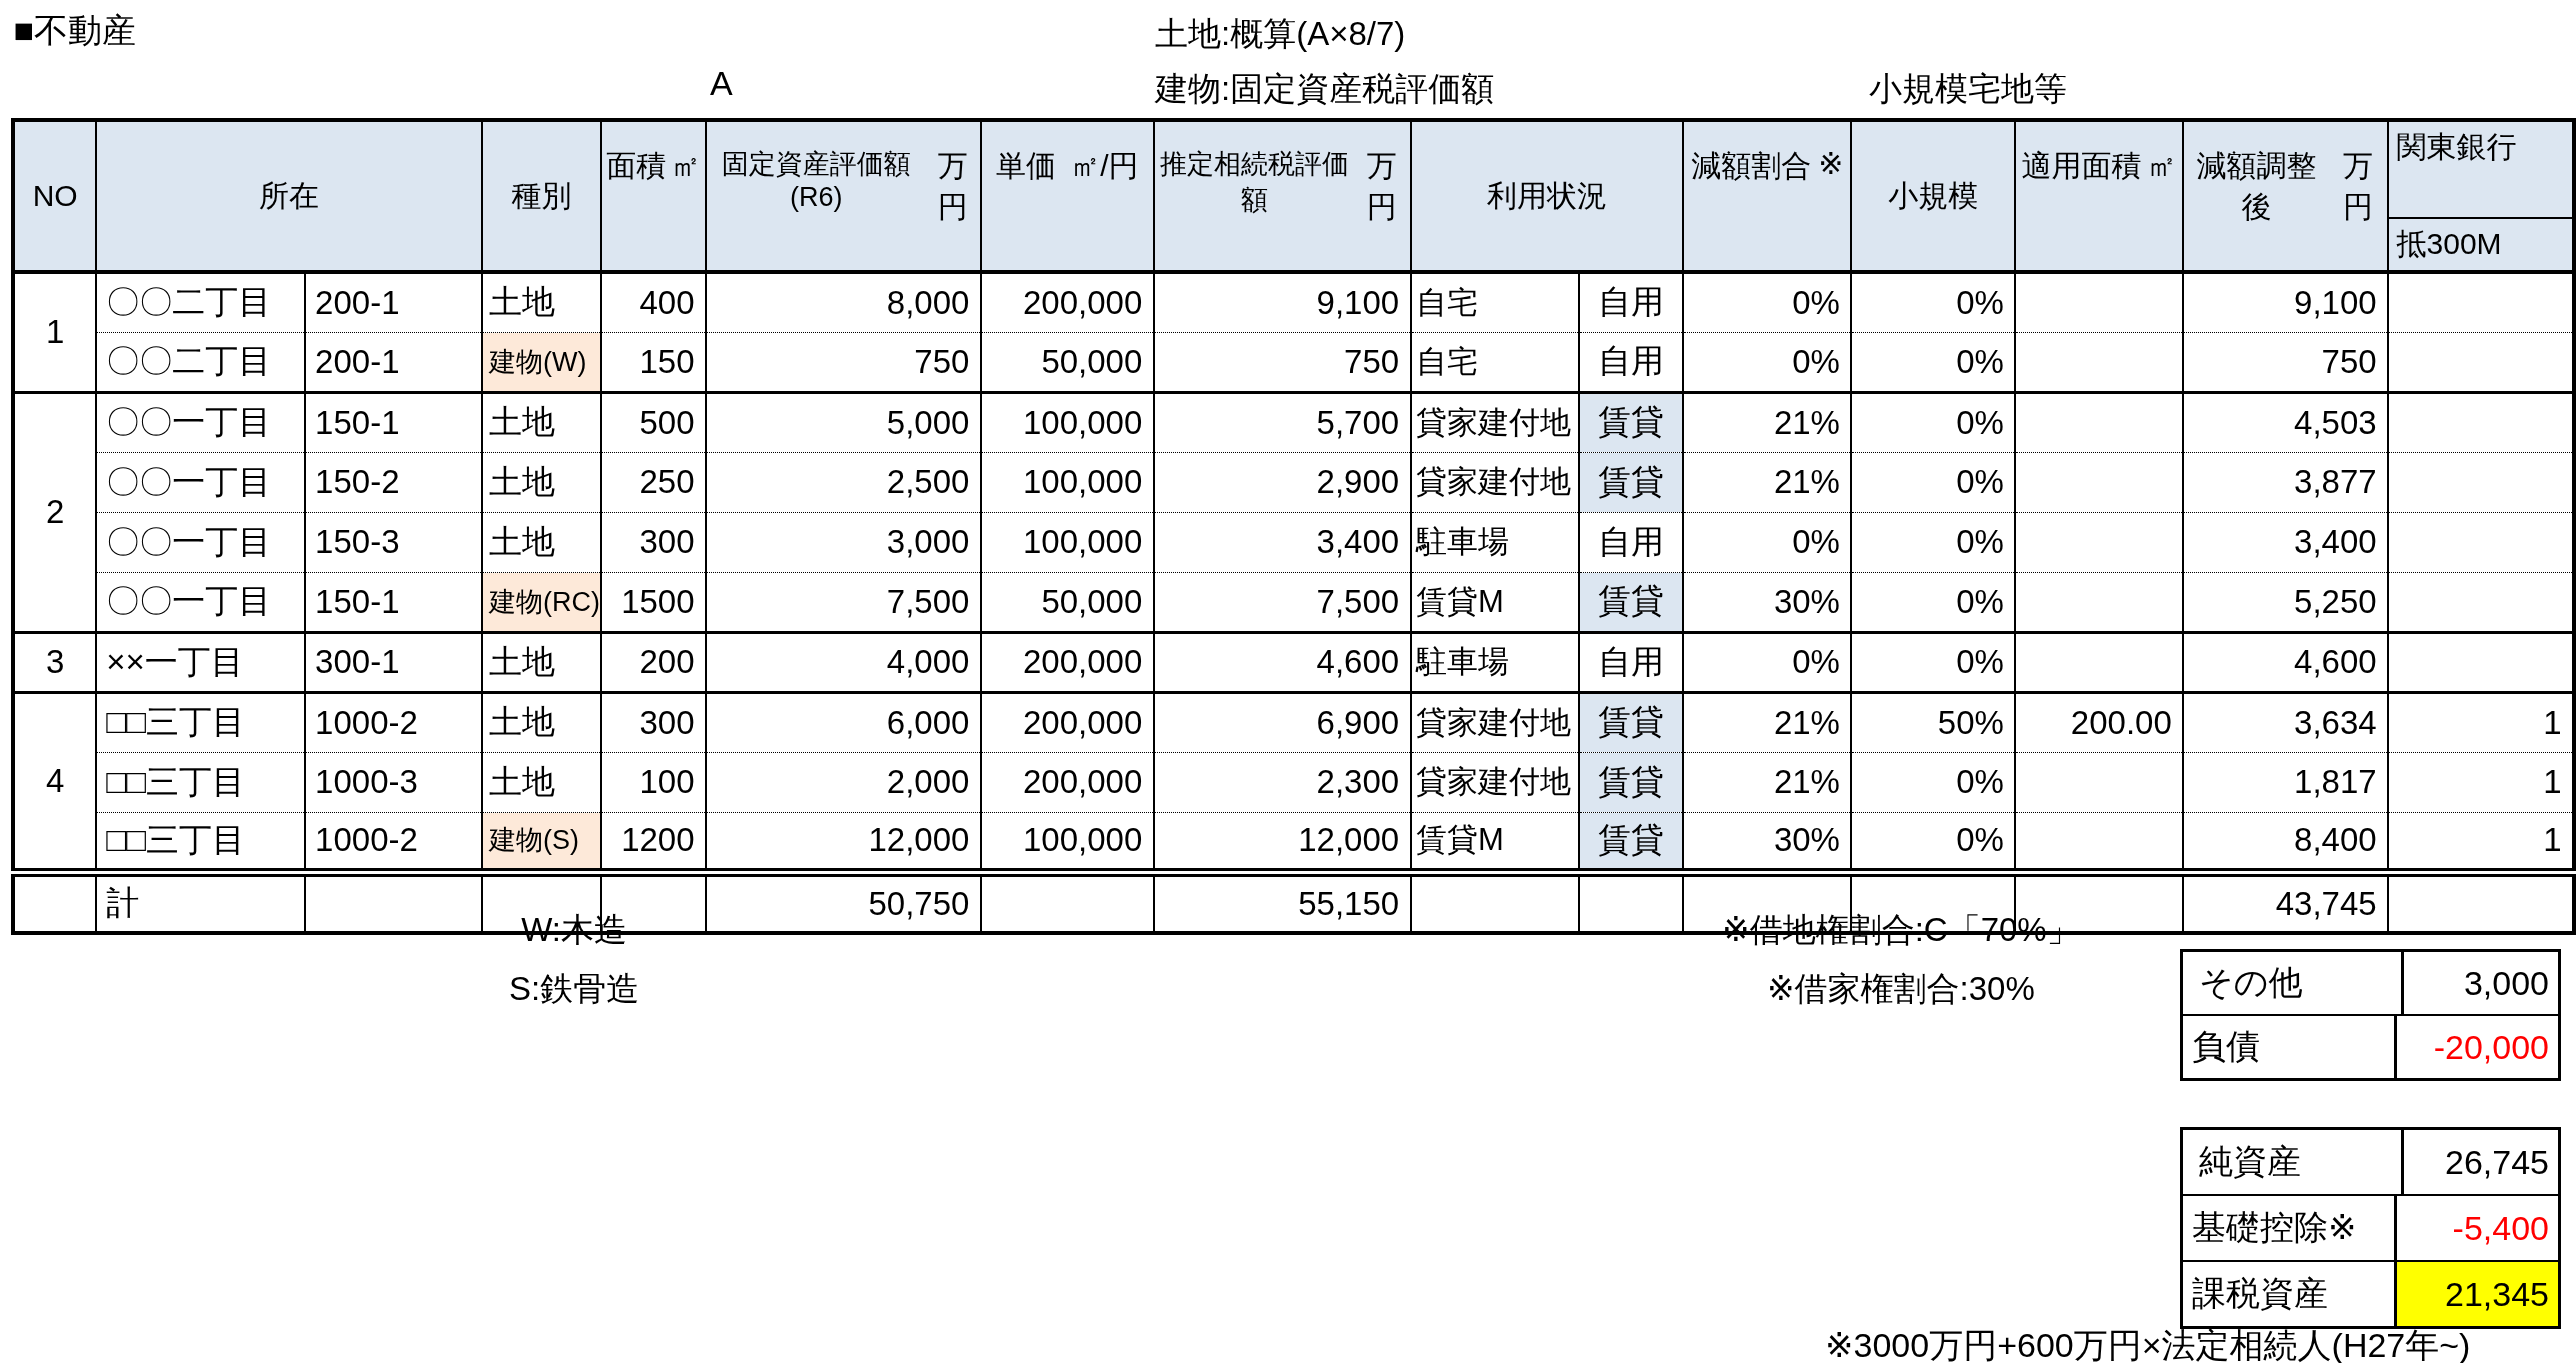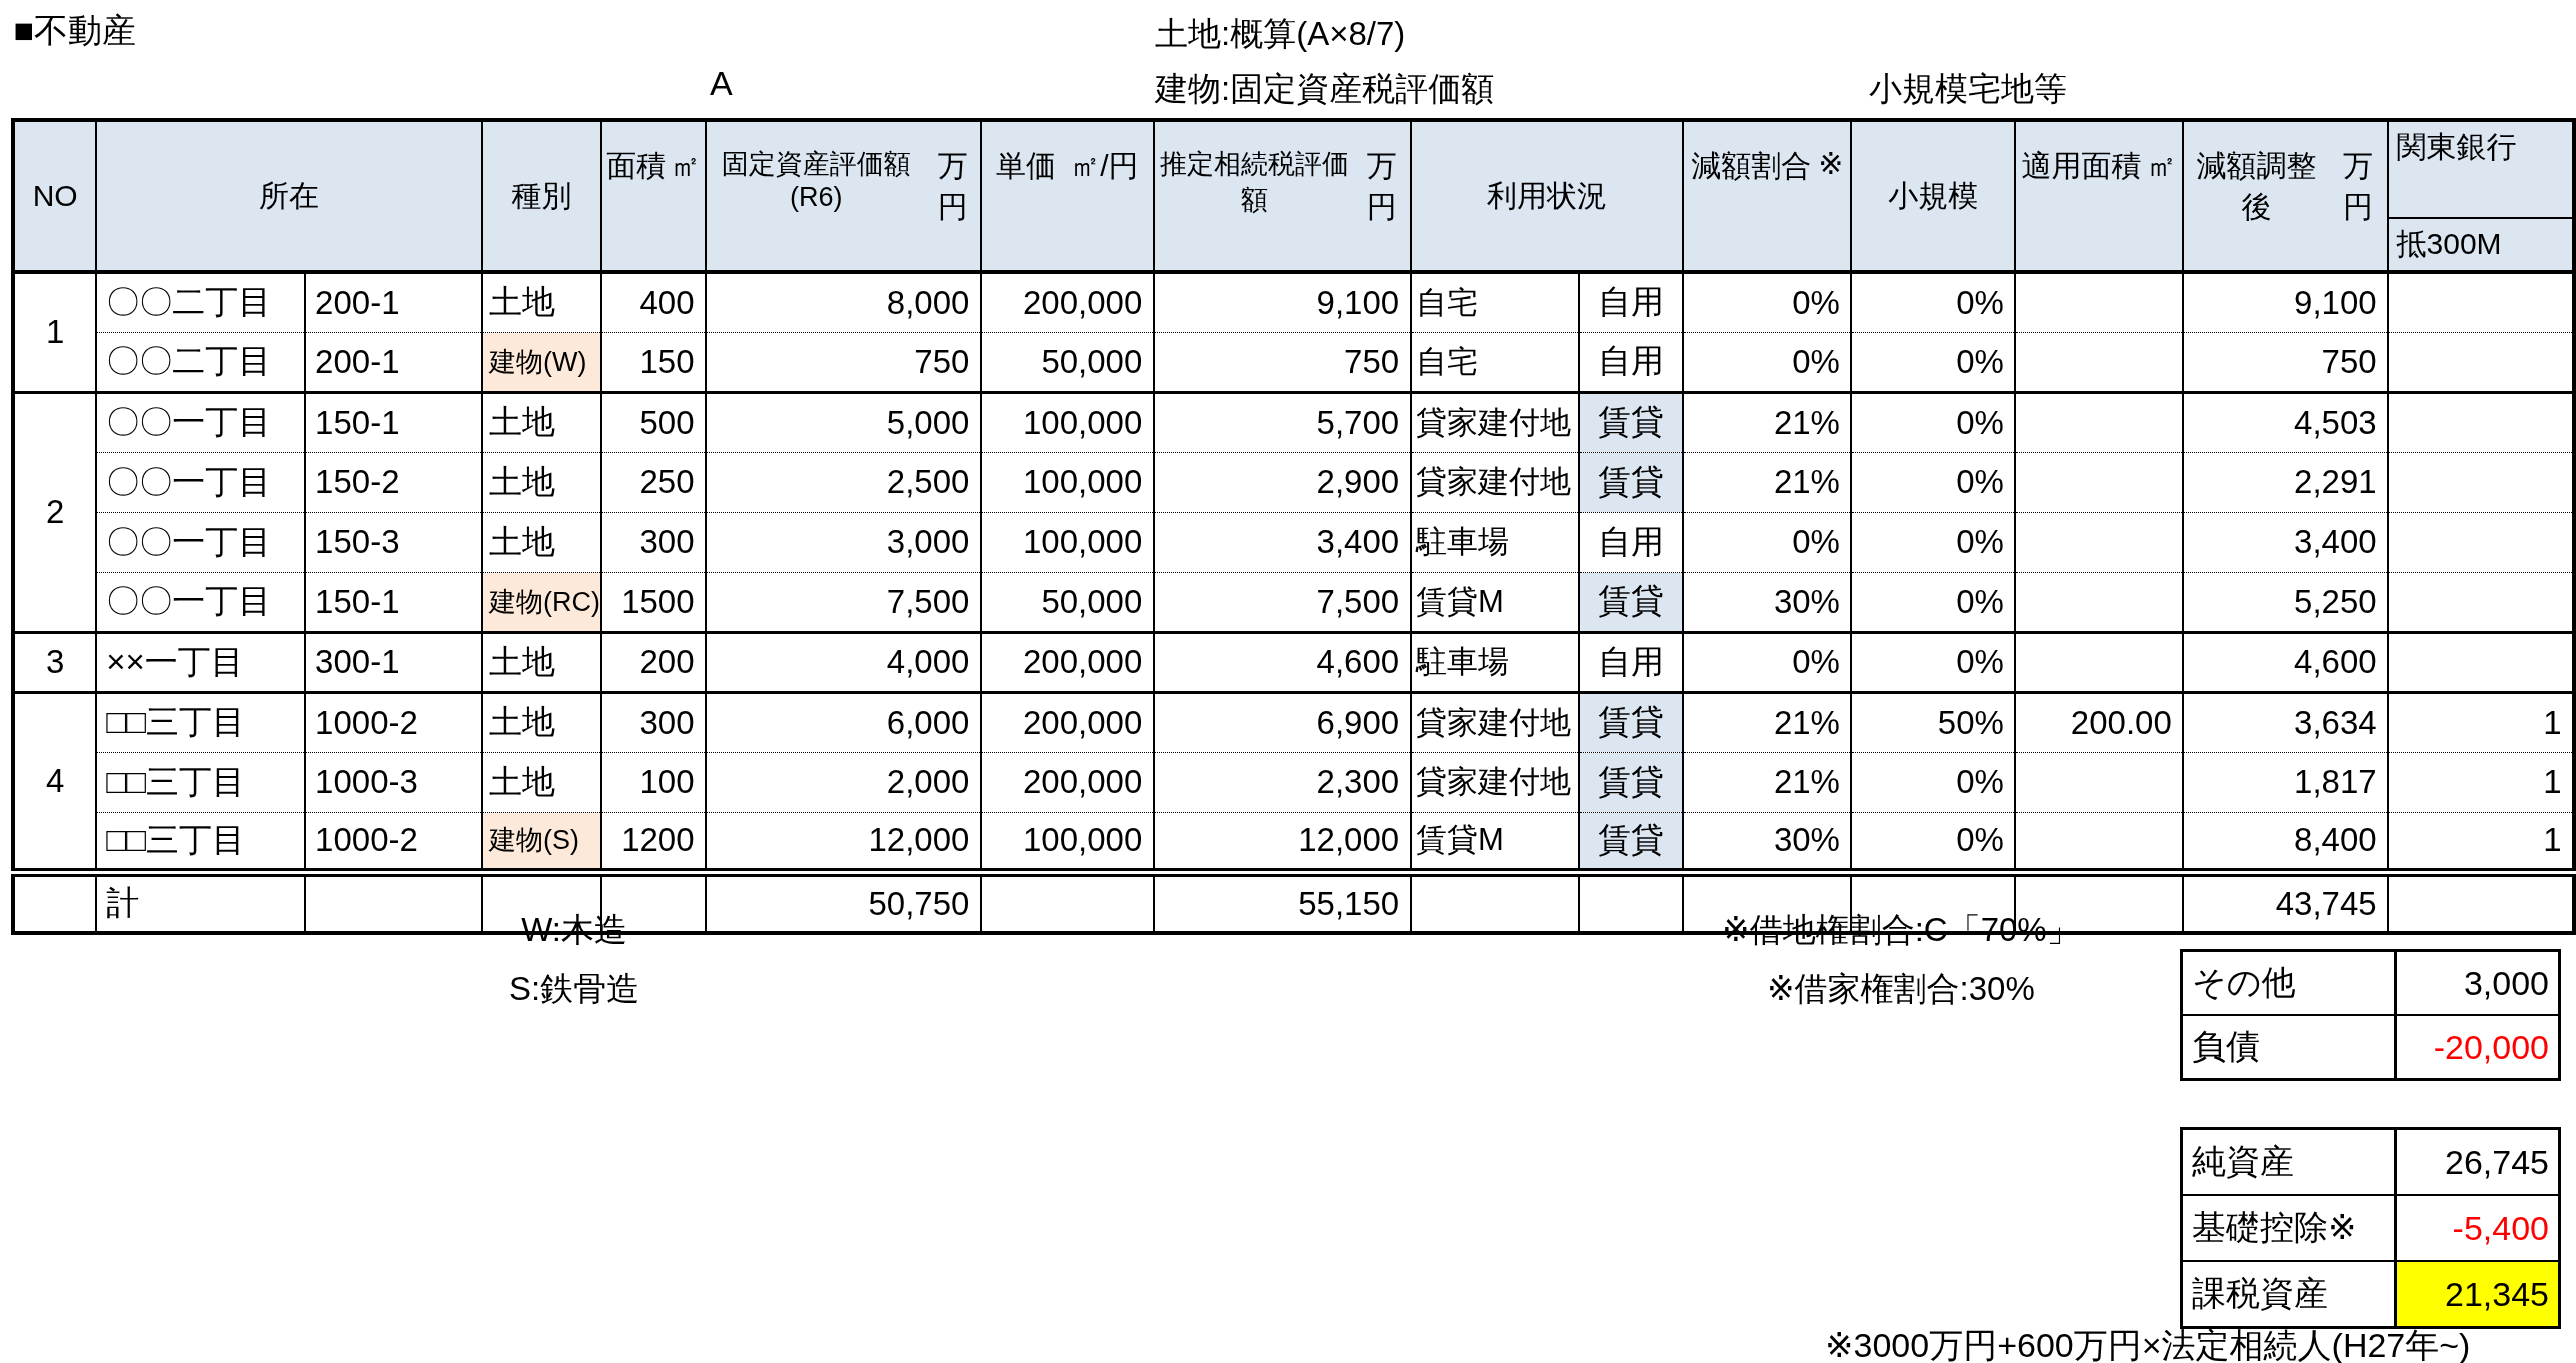--- a/index.html
+++ b/index.html
@@ -49,21 +49,21 @@
   .bank-bot{border-top:2.2px solid #000;margin-top:44px;}
 
   .noteblock{position:absolute;font-size:33px;line-height:59px;white-space:nowrap;text-align:center;}
   #notes-left{left:509px;top:900px;}
   #notes-right{left:1722px;top:900px;}
 
   .minibox{position:absolute;left:2180px;width:375px;border:3px solid #000;background:#fff;}
   #box-other{top:949px;}
   #box-summary{top:1127px;}
   .minirow{display:flex;border-top:2.2px solid #000;height:62px;align-items:stretch;}
-  .minirow:first-child{border-top:0;}
+  .minirow:first-child{border-top:0;margin-left:7px;}
   #box-summary .minirow{height:64px;}
   .minilabel{width:202px;border-right:3px solid #000;display:flex;align-items:center;
     padding-left:9px;font-size:34px;}
   .minival{flex:1;display:flex;align-items:center;justify-content:flex-end;
     padding-right:9px;font-size:34px;}
   .neg{color:#ff0000;}
   .hl{background:#ffff00;}
 
   #footnote{left:1825px;top:1323px;font-size:34px;}
 </style>
@@ -208,21 +208,21 @@
         <td class="kind">土地</td>
         <td class="r">250</td>
         <td class="r">2,500</td>
         <td class="r">100,000</td>
         <td class="r">2,900</td>
         <td class="usage">貸家建付地</td>
         <td class="c blue">賃貸</td>
         <td class="r">21%</td>
         <td class="r">0%</td>
         <td class="r"></td>
-        <td class="r">2,291</td>
+        <td class="r">3,877</td>
         <td class="r"></td>
       </tr>
       <tr class="sub">
         <td class="l">〇〇一丁目</td>
         <td class="l">150-3</td>
         <td class="kind">土地</td>
         <td class="r">300</td>
         <td class="r">3,000</td>
         <td class="r">100,000</td>
         <td class="r">3,400</td>

